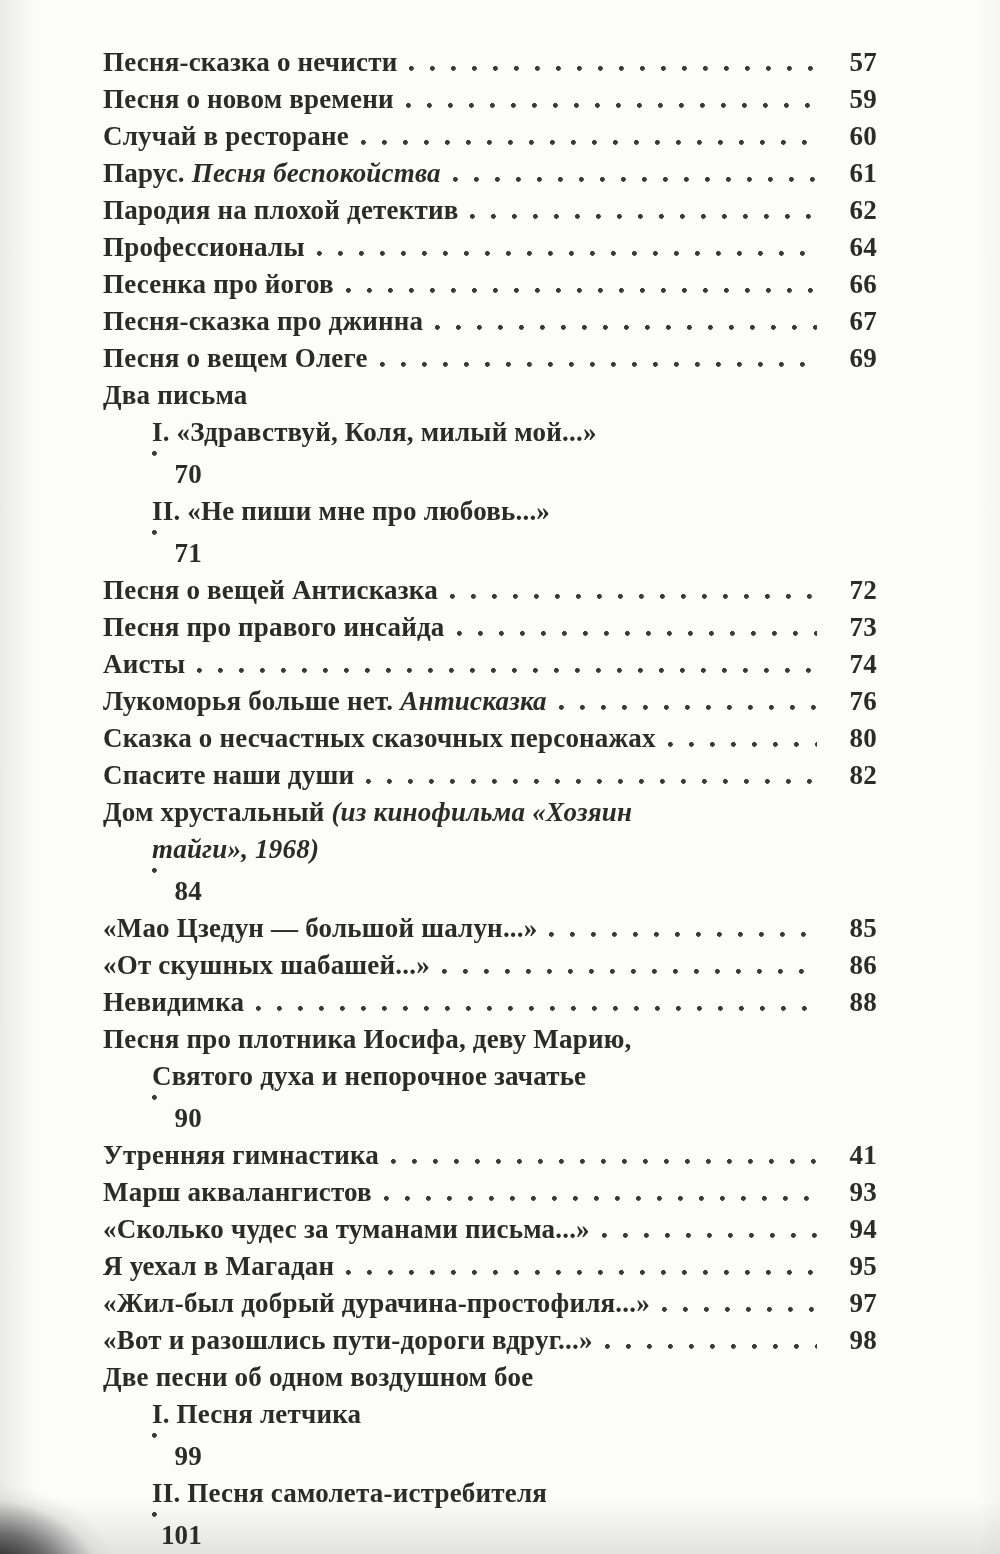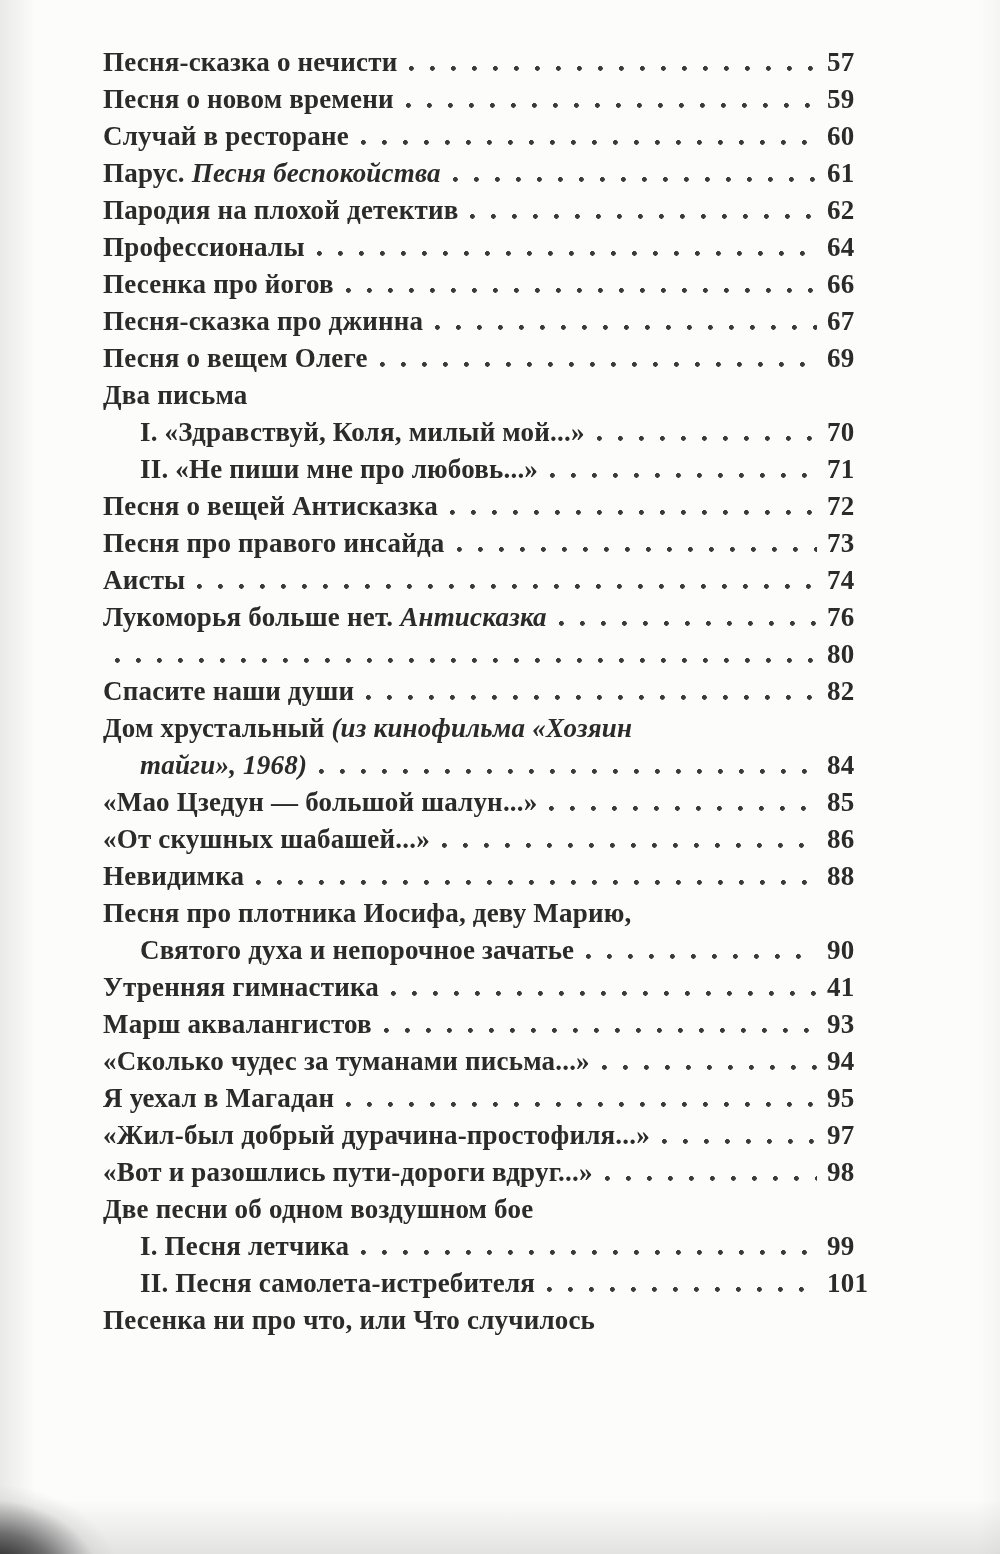--- a/index.html
+++ b/index.html
@@ -25,37 +25,37 @@
       linear-gradient(to right, rgba(160,160,160,0.20), rgba(160,160,160,0) 36px),
       linear-gradient(to left, rgba(180,180,180,0.10), rgba(180,180,180,0) 22px),
       #fcfcfa;
   }
   .toc { position: relative; font-weight: bold; }
   .row {
     display: flex;
     align-items: baseline;
     white-space: nowrap;
   }
-  .row.ind { padding-left: 37px; }
+  .row.ind { padding-left: 37px; flex-direction: column; }
   .title { flex: 0 1 auto; min-width: 0; }
   .title .it { font-style: italic; }
   .leader {
     flex: 1 1 auto;
     min-width: 18px;
     height: 5px;
     margin: 0 10px 0 12px;
     background-image: radial-gradient(circle at 2.4px 2.4px, #3a3a3a 2.1px, rgba(0,0,0,0) 2.6px);
     background-size: 21px 5px;
     background-repeat: repeat-x;
     background-position: left bottom;
   }
   .pagenum {
     flex: 0 0 auto;
     min-width: 50px;
-    text-align: left;
+    text-align: right;
   }
 </style>
 </head>
 <body>
 
 <div class="page">
   <div class="toc" id="toc">
       <div class="row">
         <span class="title"><span>Песня-сказка о нечисти</span></span>
         <span class="leader"></span>
@@ -128,20 +128,21 @@
         <span class="title"><span>Аисты</span></span>
         <span class="leader"></span>
         <span class="pagenum">74</span>
       </div>
       <div class="row">
         <span class="title"><span>Лукоморья больше нет. </span><span class="it">Антисказка</span></span>
         <span class="leader"></span>
         <span class="pagenum">76</span>
       </div>
       <div class="row">
+        <span class="title"><span>Сказка о несчастных сказочных персонажах</span></span>
         <span class="leader"></span>
         <span class="pagenum">80</span>
       </div>
       <div class="row">
         <span class="title"><span>Спасите наши души</span></span>
         <span class="leader"></span>
         <span class="pagenum">82</span>
       </div>
       <div class="row">
         <span class="title"><span>Дом хрустальный </span><span class="it">(из кинофильма «Хозяин</span></span>

